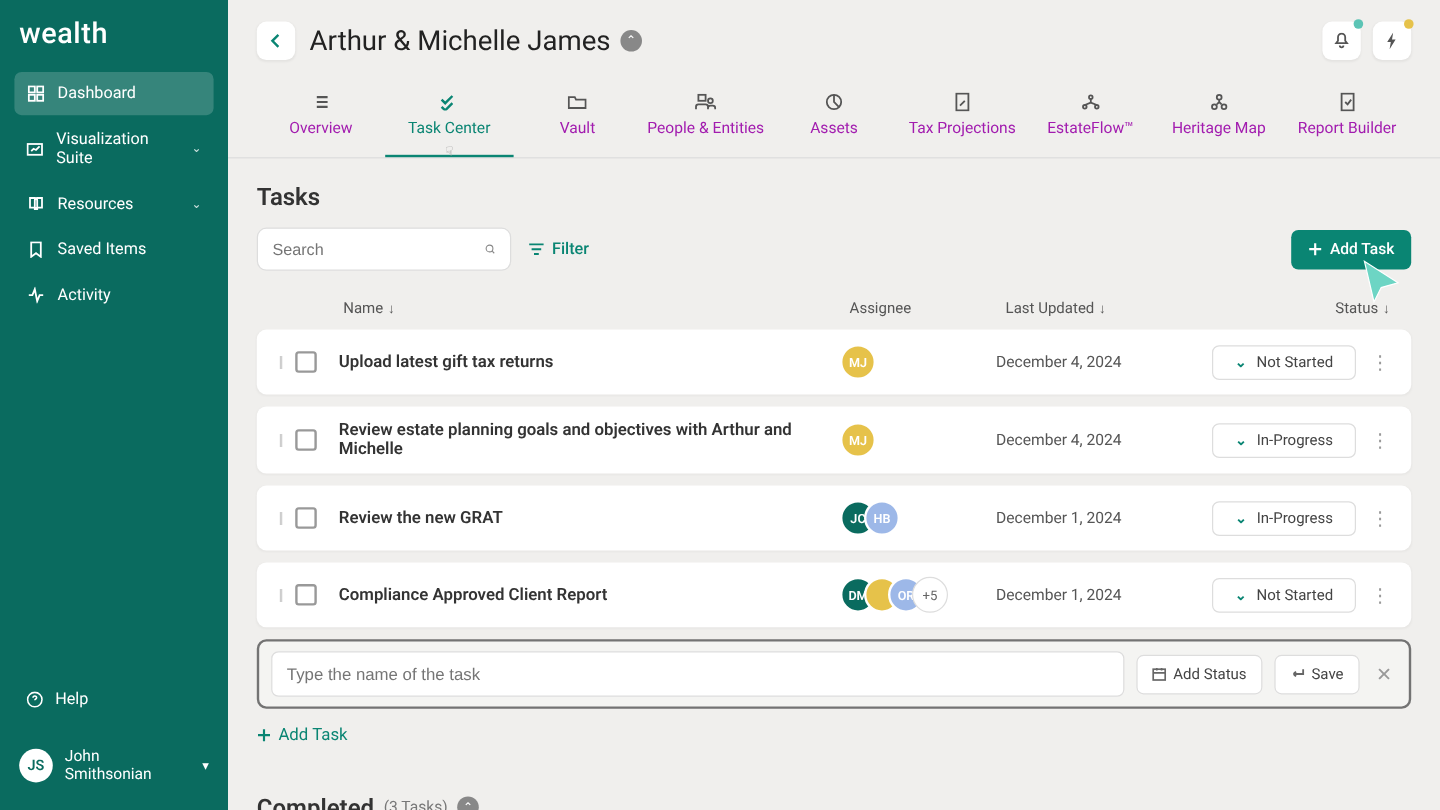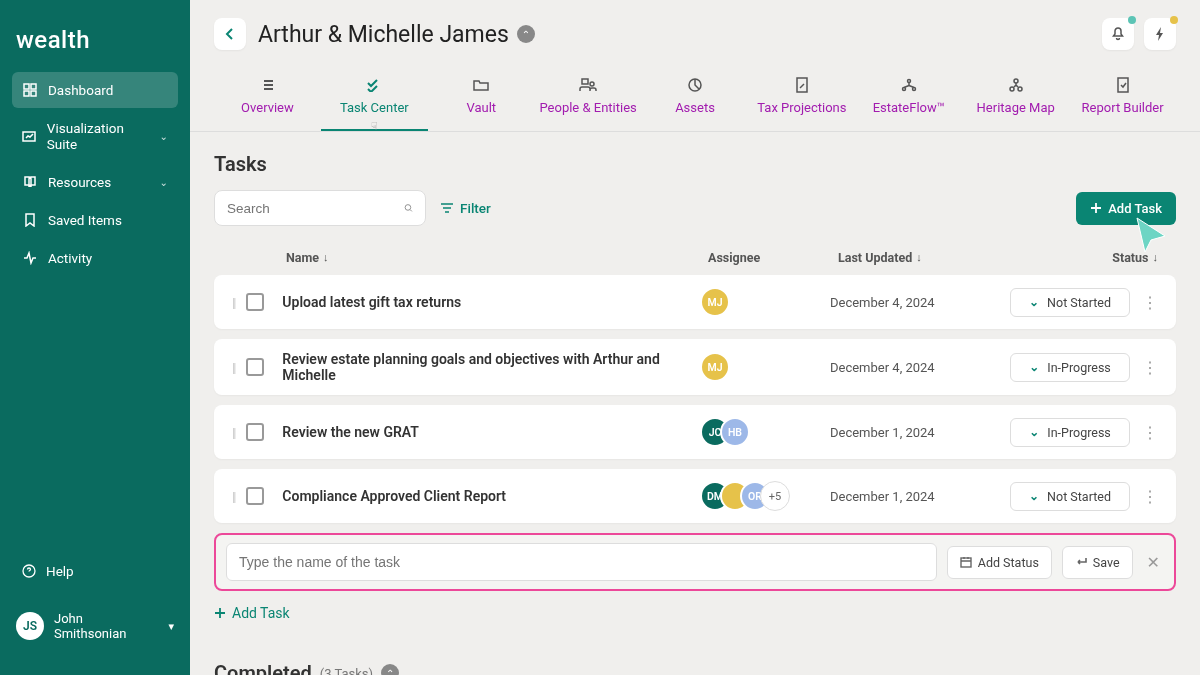--- a/index.html
+++ b/index.html
@@ -1,20 +1,20 @@
 <!DOCTYPE html>
 <html><head>
 <meta charset="utf-8">
 <style>
 * { margin: 0; padding: 0; box-sizing: border-box; }
 body { font-family: -apple-system, BlinkMacSystemFont, "Segoe UI", Roboto, sans-serif; background: #f0efed; color: #333; overflow: hidden; }
 .app { display: flex; width: 1200px; height: 675px; }
 
 
-.sidebar { width: 190px; background: #0a6b5f; color: #fff; display: flex; flex-direction: column; padding: 26px 12px; position: relative; }
+.sidebar { width: 190px; background: #0a6b5f; color: #fff; display: flex; flex-direction: column; padding: 14px 12px; position: relative; }
 .logo { font-size: 24px; font-weight: 500; letter-spacing: 0.5px; margin-bottom: 18px; margin-left: 4px; }
 .nav-item { display: flex; align-items: center; gap: 10px; padding: 10px 10px; border-radius: 6px; font-size: 13.5px; cursor: pointer; margin-bottom: 2px; }
 .nav-item.active { background: rgba(255,255,255,0.18); }
 .nav-item .nav-icon { width: 16px; height: 16px; display: flex; align-items: center; justify-content: center; }
 .nav-item .chev { margin-left: auto; font-size: 10px; opacity: 0.8; }
 .sidebar-bottom { margin-top: auto; }
 .help-item { display: flex; align-items: center; gap: 10px; padding: 10px 10px; font-size: 13.5px; cursor: pointer; margin-bottom: 14px; }
 .user-row { display: flex; align-items: center; gap: 10px; padding: 8px 4px; cursor: pointer; }
 .user-avatar { width: 28px; height: 28px; border-radius: 50%; background: #fff; color: #0a6b5f; display: flex; align-items: center; justify-content: center; font-size: 12px; font-weight: 600; }
 .user-name { font-size: 13px; flex: 1; }
@@ -44,21 +44,21 @@
 .content { flex: 1; overflow-y: auto; padding: 20px 24px; }
 .section-title { font-size: 20px; font-weight: 600; margin-bottom: 14px; }
 .toolbar-row { display: flex; align-items: center; gap: 14px; margin-bottom: 14px; position: relative; }
 .search-box { display: flex; align-items: center; background: #fff; border: 1px solid #ddd; border-radius: 8px; padding: 0 12px; width: 212px; height: 36px; }
 .search-box input { border: none; outline: none; flex: 1; font-size: 13.5px; background: transparent; }
 .filter-btn { display: flex; align-items: center; gap: 6px; color: #0a8573; font-size: 13.5px; cursor: pointer; font-weight: 500; }
 .add-task-btn { margin-left: auto; background: #0a8573; color: #fff; border-radius: 6px; padding: 9px 14px; display: flex; align-items: center; gap: 6px; font-size: 13px; cursor: pointer; font-weight: 500; }
 .big-cursor { position: absolute; right: 3px; top: 26px; pointer-events: none; }
 
 
-.thead { display: flex; padding: 10px 18px 10px 72px; font-size: 12.5px; color: #555; font-weight: 700; }
+.thead { display: flex; padding: 10px 18px 10px 72px; font-size: 12.5px; color: #555; font-weight: 400; }
 .th-name { flex: 1; display: flex; align-items: center; gap: 4px; }
 .th-assignee { width: 130px; }
 .th-updated { width: 180px; display: flex; align-items: center; gap: 4px; }
 .th-status { width: 140px; display: flex; align-items: center; gap: 4px; justify-content: flex-end; }
 .sort-arrow { font-size: 11px; }
 
 
 .task-row { display: flex; align-items: center; background: #fff; border-radius: 8px; padding: 12px 18px; margin-bottom: 10px; box-shadow: 0 1px 2px rgba(0,0,0,0.04); }
 .drag-handle { color: #ccc; font-size: 13px; margin-right: 12px; cursor: grab; letter-spacing: -2px; }
 .checkbox { width: 18px; height: 18px; border: 2px solid #999; border-radius: 3px; margin-right: 18px; cursor: pointer; }
@@ -67,21 +67,21 @@
 .avatar { width: 30px; height: 30px; border-radius: 50%; display: flex; align-items: center; justify-content: center; font-size: 10.5px; font-weight: 600; color: #fff; border: 2px solid #fff; }
 .avatar + .avatar { margin-left: -10px; }
 .avatar-more { width: 30px; height: 30px; border-radius: 50%; background: #fff; border: 1px solid #ddd; display: flex; align-items: center; justify-content: center; font-size: 11px; color: #666; margin-left: -10px; }
 .row-updated { width: 180px; font-size: 13px; color: #555; }
 .row-status { width: 120px; }
 .status-chip { display: flex; align-items: center; justify-content: center; gap: 8px; border: 1px solid #ddd; border-radius: 6px; padding: 6px 10px; font-size: 12.5px; color: #444; cursor: pointer; background: #fff; }
 .status-chev { color: #0a8573; font-size: 12px; font-weight: bold; }
 .row-more { width: 20px; text-align: right; color: #999; cursor: pointer; font-size: 16px; margin-left: 8px; }
 
 
-.new-task-wrap { border: 2px solid #ec4899; border-radius: 8px; padding: 8px 10px; display: flex; align-items: center; gap: 10px; margin-bottom: 14px; background: rgba(255,255,255,0.3); }
+.new-task-wrap { border: 2px solid #737373; border-radius: 8px; padding: 8px 10px; display: flex; align-items: center; gap: 10px; margin-bottom: 14px; background: rgba(255,255,255,0.3); }
 .new-task-input { flex: 1; background: #fff; border: 1px solid #ddd; border-radius: 6px; padding: 10px 12px; font-size: 14px; outline: none; }
 .mini-btn { background: #fff; border: 1px solid #ddd; border-radius: 6px; padding: 8px 12px; font-size: 12.5px; display: flex; align-items: center; gap: 6px; cursor: pointer; color: #444; }
 .close-new { color: #999; cursor: pointer; font-size: 16px; padding: 0 4px; }
 
 .add-task-link { color: #0a8573; font-size: 14px; display: flex; align-items: center; gap: 6px; cursor: pointer; margin-bottom: 24px; }
 
 .completed-header { display: flex; align-items: center; gap: 8px; margin-top: 40px; }
 .completed-title { font-size: 20px; font-weight: 600; }
 .completed-count { font-size: 13px; color: #777; }
 .collapse-chev { width: 18px; height: 18px; background: #888; border-radius: 50%; display: flex; align-items: center; justify-content: center; color: #fff; font-size: 10px; cursor: pointer; }

